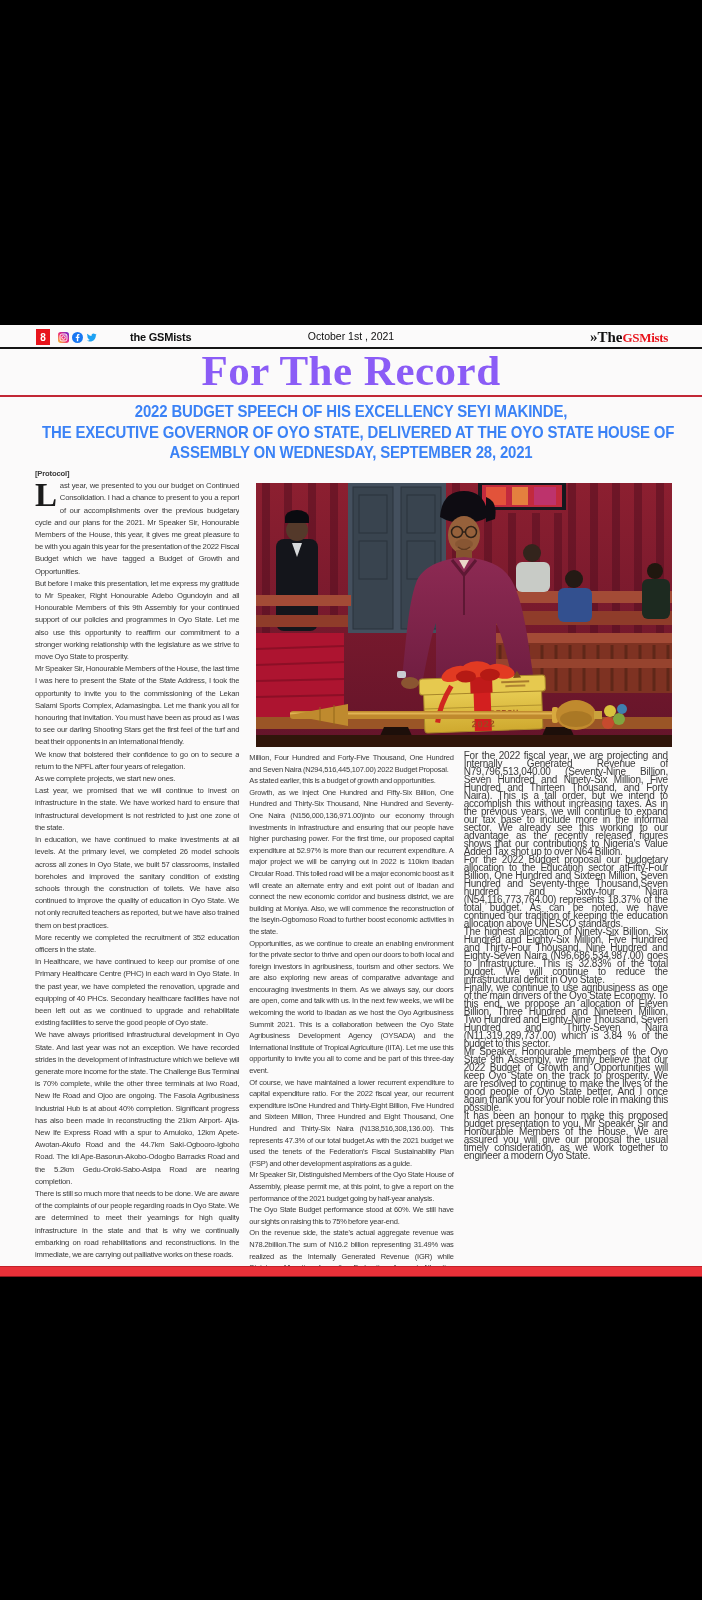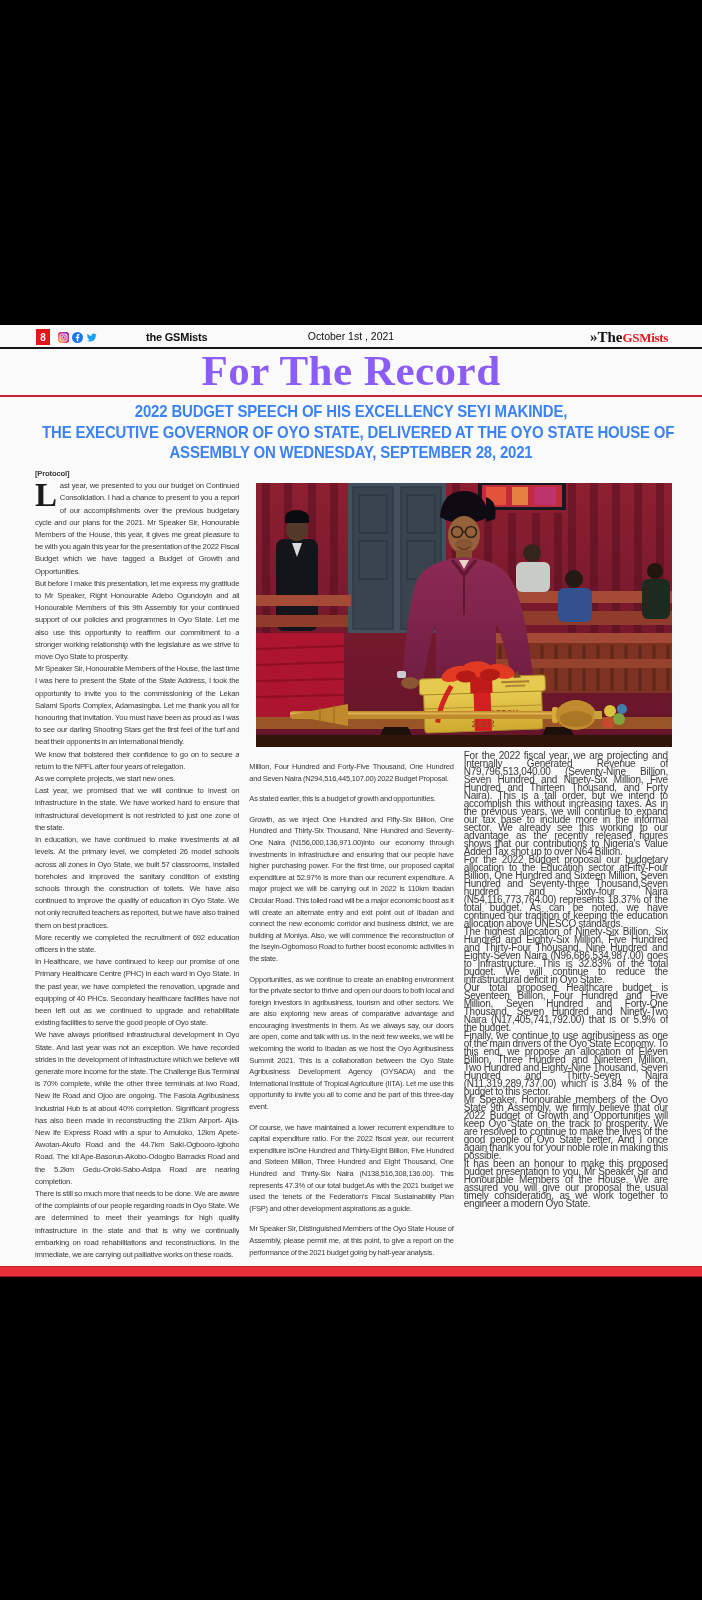--- a/index.html
+++ b/index.html
@@ -8,42 +8,42 @@
   .page{position:absolute;top:325px;left:0;width:702px;height:941px;background:#fbfafa;overflow:hidden;}
   .redbar{position:absolute;top:1266px;left:0;width:702px;height:11px;background:#e93038;
           border-top:1px solid #c32029;border-bottom:1px solid #8e161d;box-sizing:border-box;}
 
   
   .masthead{position:absolute;top:3px;left:0;width:100%;height:19px;}
   .mast-left{position:absolute;left:36px;top:1px;display:flex;align-items:center;gap:3px;}
   .pagenum{width:14px;height:16px;background:#e8141c;color:#fff;font-weight:bold;font-size:10px;
            display:flex;align-items:center;justify-content:center;margin-right:5px;}
   .icon{width:11px;height:11px;display:block;}
-  .handle{font-weight:bold;font-size:11px;color:#101010;margin-left:18px;letter-spacing:-0.2px;padding-left:28px;}
+  .handle{font-weight:bold;font-size:11px;color:#101010;margin-left:2px;letter-spacing:-0.2px;padding-left:28px;}
   .mast-date{position:absolute;left:0;right:0;top:2px;text-align:center;font-weight:normal;
              font-size:10.5px;color:#101010;}
   .mast-brand{position:absolute;right:34px;top:0;font-family:"Liberation Serif",serif;white-space:nowrap;}
   .brand-prefix{font-size:15px;font-weight:bold;color:#111;}
   .brand-red{font-size:13px;font-weight:bold;color:#e8141c;letter-spacing:-0.3px;}
 
   .rule-black{position:absolute;top:22px;left:0;width:100%;height:2px;background:#151515;}
   .section-title{position:absolute;top:21px;left:0;width:100%;margin:0;text-align:center;
                  font-family:"Liberation Serif",serif;font-weight:bold;font-size:43px;
                  color:#8b5cf6;letter-spacing:0.5px;}
   .rule-red{position:absolute;top:70px;left:0;width:100%;height:2px;background:#c22735;}
 
   .headline{position:absolute;top:77px;left:0;width:100%;text-align:center;color:#3b82f6;font-weight:bold;}
   .headline div{font-size:17px;line-height:20.5px;transform:scaleX(.88);letter-spacing:-0.2px;white-space:nowrap;}
 
   
   .body-area{position:absolute;left:35px;top:143px;width:633px;bottom:6px;display:flex;gap:10px;}
   .col{flex:1;overflow:hidden;}
   .col p{margin:0;text-align:justify;color:#3a3a3a;font-size:7.7px;line-height:12.2px;
          letter-spacing:-0.2px;word-spacing:-0.4px;}
-  .col-mid p{font-size:7.5px;line-height:11.6px;margin-top:9px;}
+  .col-mid p{font-size:7.5px;line-height:11.6px;}
   .col-right p{font-size:10px;line-height:8px;}
   .col-mid,.col-right{padding-top:284px;}
   .protocol{font-weight:bold;color:#141414;}
   .dropcap{float:left;font-family:"Liberation Serif",serif;font-weight:bold;font-size:33px;
            line-height:27px;color:#1b1b1b;margin:2px 3px 0 0;}
   .photo{position:absolute;left:221px;top:15px;width:416px;height:264px;}
 </style>
 </head>
 <body>
 
@@ -279,21 +279,21 @@
 
       <div class="col col-left">
         <p class="protocol">[Protocol]</p>
         <p><span class="dropcap">L</span><span>ast year, we presented to you our budget on Continued Consolidation. I had a chance to present to you a report of our accomplishments over the previous budgetary cycle and our plans for the 2021. Mr Speaker Sir, Honourable Members of the House, this year, it gives me great pleasure to be with you again this year for the presentation of the 2022 Fiscal Budget which we have tagged a Budget of Growth and Opportunities.</span></p>
         <p>But before I make this presentation, let me express my gratitude to Mr Speaker, Right Honourable Adebo Ogundoyin and all Honourable Members of this 9th Assembly for your continued support of our policies and programmes in Oyo State. Let me also use this opportunity to reaffirm our commitment to a stronger working relationship with the legislature as we strive to move Oyo State to prosperity.</p>
         <p>Mr Speaker Sir, Honourable Members of the House, the last time I was here to present the State of the State Address, I took the opportunity to invite you to the commissioning of the Lekan Salami Sports Complex, Adamasingba. Let me thank you all for honouring that invitation. You must have been as proud as I was to see our darling Shooting Stars get the first feel of the turf and beat their opponents in an international friendly.</p>
         <p>We know that bolstered their confidence to go on to secure a return to the NPFL after four years of relegation.</p>
         <p>As we complete projects, we start new ones.</p>
         <p>Last year, we promised that we will continue to invest on infrastructure in the state. We have worked hard to ensure that infrastructural development is not restricted to just one zone of the state.</p>
         <p>In education, we have continued to make investments at all levels. At the primary level, we completed 26 model schools across all zones in Oyo State, we built 57 classrooms, installed boreholes and improved the sanitary condition of existing schools through the construction of toilets. We have also continued to improve the quality of education in Oyo State. We not only recruited teachers as reported, but we have also trained them on best practices.</p>
-        <p>More recently we completed the recruitment of 692 education officers in the state.</p>
+        <p>More recently we completed the recruitment of 352 education officers in the state.</p>
         <p>In Healthcare, we have continued to keep our promise of one Primary Healthcare Centre (PHC) in each ward in Oyo State. In the past year, we have completed the renovation, upgrade and equipping of 40 PHCs. Secondary healthcare facilities have not been left out as we continued to upgrade and rehabilitate existing facilities to serve the good people of Oyo state.</p>
         <p>We have always prioritised infrastructural development in Oyo State. And last year was not an exception. We have recorded strides in the development of infrastructure which we believe will generate more income for the state. The Challenge Bus Terminal is 70% complete, while the other three terminals at Iwo Road, New Ife Road and Ojoo are ongoing. The Fasola Agribusiness Industrial Hub is at about 40% completion. Significant progress has also been made in reconstructing the 21km Airport- Ajia-New Ife Express Road with a spur to Amuloko, 12km Apete-Awotan-Akufo Road and the 44.7km Saki-Ogbooro-Igboho Road. The Idi Ape-Basorun-Akobo-Odogbo Barracks Road and the 5.2km Gedu-Oroki-Sabo-Asipa Road are nearing completion.</p>
         <p>There is still so much more that needs to be done. We are aware of the complaints of our people regarding roads in Oyo State. We are determined to meet their yearnings for high quality infrastructure in the state and that is why we continually embarking on road rehabilitations and reconstructions. In the immediate, we are carrying out palliative works on these roads.</p>
 
       </div>
 
       <div class="col col-mid">
         <p>Million, Four Hundred and Forty-Five Thousand, One Hundred and Seven Naira (N294,516,445,107.00) 2022 Budget Proposal.</p>
         <p>As stated earlier, this is a budget of growth and opportunities.</p>
         <p>Growth, as we inject One Hundred and Fifty-Six Billion, One Hundred and Thirty-Six Thousand, Nine Hundred and Seventy-One Naira (N156,000,136,971.00)into our economy through investments in infrastructure and ensuring that our people have higher purchasing power. For the first time, our proposed capital expenditure at 52.97% is more than our recurrent expenditure. A major project we will be carrying out in 2022 is 110km Ibadan Circular Road. This tolled road will be a major economic boost as it will create an alternate entry and exit point out of Ibadan and connect the new economic corridor and business district, we are building at Moniya. Also, we will commence the reconstruction of the Iseyin-Ogbomoso Road to further boost economic activities in the state.</p>
@@ -301,21 +301,20 @@
         <p>Of course, we have maintained a lower recurrent expenditure to capital expenditure ratio. For the 2022 fiscal year, our recurrent expenditure isOne Hundred and Thirty-Eight Billion, Five Hundred and Sixteen Million, Three Hundred and Eight Thousand, One Hundred and Thirty-Six Naira (N138,516,308,136.00). This represents 47.3% of our total budget.As with the 2021 budget we used the tenets of the Federation's Fiscal Sustainability Plan (FSP) and other development aspirations as a guide.</p>
         <p>Mr Speaker Sir, Distinguished Members of the Oyo State House of Assembly, please permit me, at this point, to give a report on the performance of the 2021 budget going by half-year analysis.</p>
         <p>The Oyo State Budget performance stood at 60%. We still have our sights on raising this to 75% before year-end.</p>
         <p>On the revenue side, the state's actual aggregate revenue was N78.2billion.The sum of N16.2 billion representing 31.49% was realized as the Internally Generated Revenue (IGR) while Statutory Allocation from the Federation Account Allocation Committee was N17.13 billion representing 62.29%.</p>
       </div>
 
       <div class="col col-right">
         <p>For the 2022 fiscal year, we are projecting and Internally Generated Revenue of N79,796,513,040.00 (Seventy-Nine Billion, Seven Hundred and Ninety-Six Million, Five Hundred and Thirteen Thousand, and Forty Naira). This is a tall order, but we intend to accomplish this without increasing taxes. As in the previous years, we will continue to expand our tax base to include more in the informal sector. We already see this working to our advantage as the recently released figures shows that our contributions to Nigeria's Value Added Tax shot up to over N64 Billion.</p>
         <p>For the 2022 Budget proposal our budgetary allocation to the Education sector atFifty-Four Billion, One Hundred and Sixteen Million, Seven Hundred and Seventy-three Thousand,Seven hundred and Sixty-four Naira (N54,116,773,764.00) represents 18.37% of the total budget. As can be noted, we have continued our tradition of keeping the education allocation above UNESCO standards.</p>
         <p>The highest allocation of Ninety-Six Billion, Six Hundred and Eighty-Six Million, Five Hundred and Thirty-Four Thousand, Nine Hundred and Eighty-Seven Naira (N96,686,534,987.00) goes to Infrastructure. This is 32.83% of the total budget. We will continue to reduce the infrastructural deficit in Oyo State.</p>
-        <p>Our total proposed Healthcare budget is Seventeen Billion, Four Hundred and Five Million, Seven Hundred and Forty-One Thousand, Seven Hundred and Ninety-Two Naira (N17,405,741,792.00) that is or 5.9% of the budget.</p>
         <p>Finally, we continue to use agribusiness as one of the main drivers of the Oyo State Economy. To this end, we propose an allocation of Eleven Billion, Three Hundred and Nineteen Million, Two Hundred and Eighty-Nine Thousand, Seven Hundred and Thirty-Seven Naira (N11,319,289,737.00) which is 3.84 % of the budget to this sector.</p>
         <p>Mr Speaker, Honourable members of the Oyo State 9th Assembly, we firmly believe that our 2022 Budget of Growth and Opportunities will keep Oyo State on the track to prosperity. We are resolved to continue to make the lives of the good people of Oyo State better. And I once again thank you for your noble role in making this possible.</p>
         <p>It has been an honour to make this proposed budget presentation to you, Mr Speaker Sir and Honourable Members of the House. We are assured you will give our proposal the usual timely consideration, as we work together to engineer a modern Oyo State.</p>
 
       </div>
     </div>
   </div>
 
   <div class="redbar"></div>
 </div>

